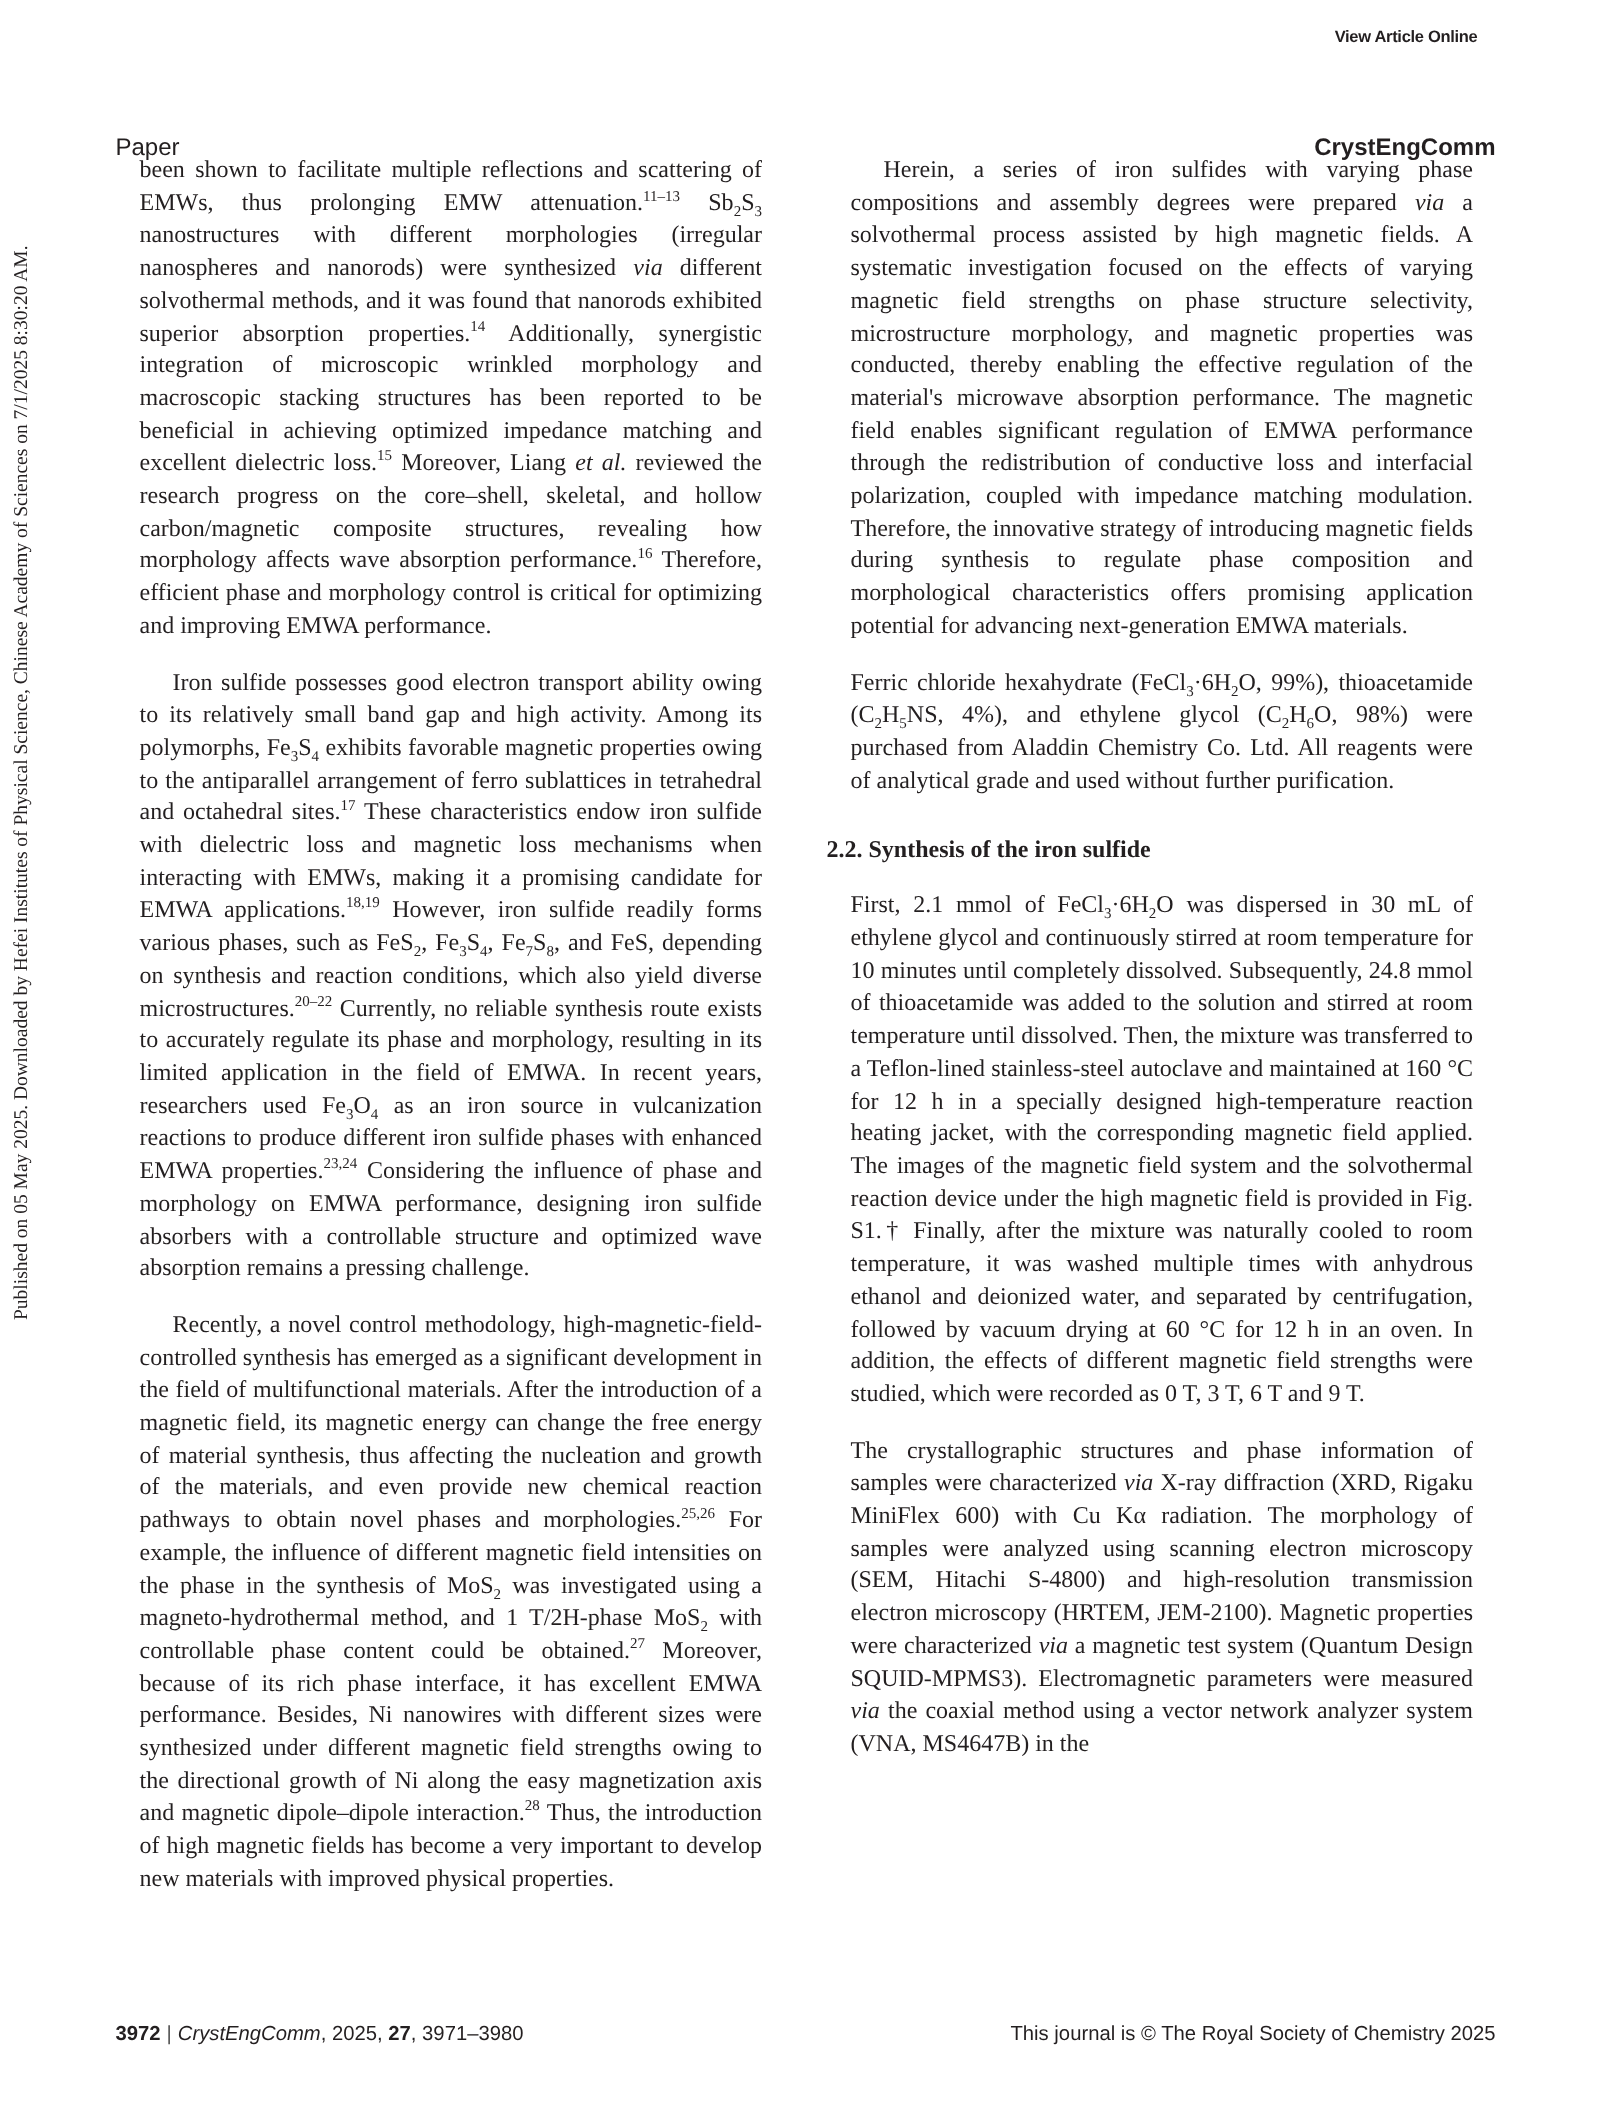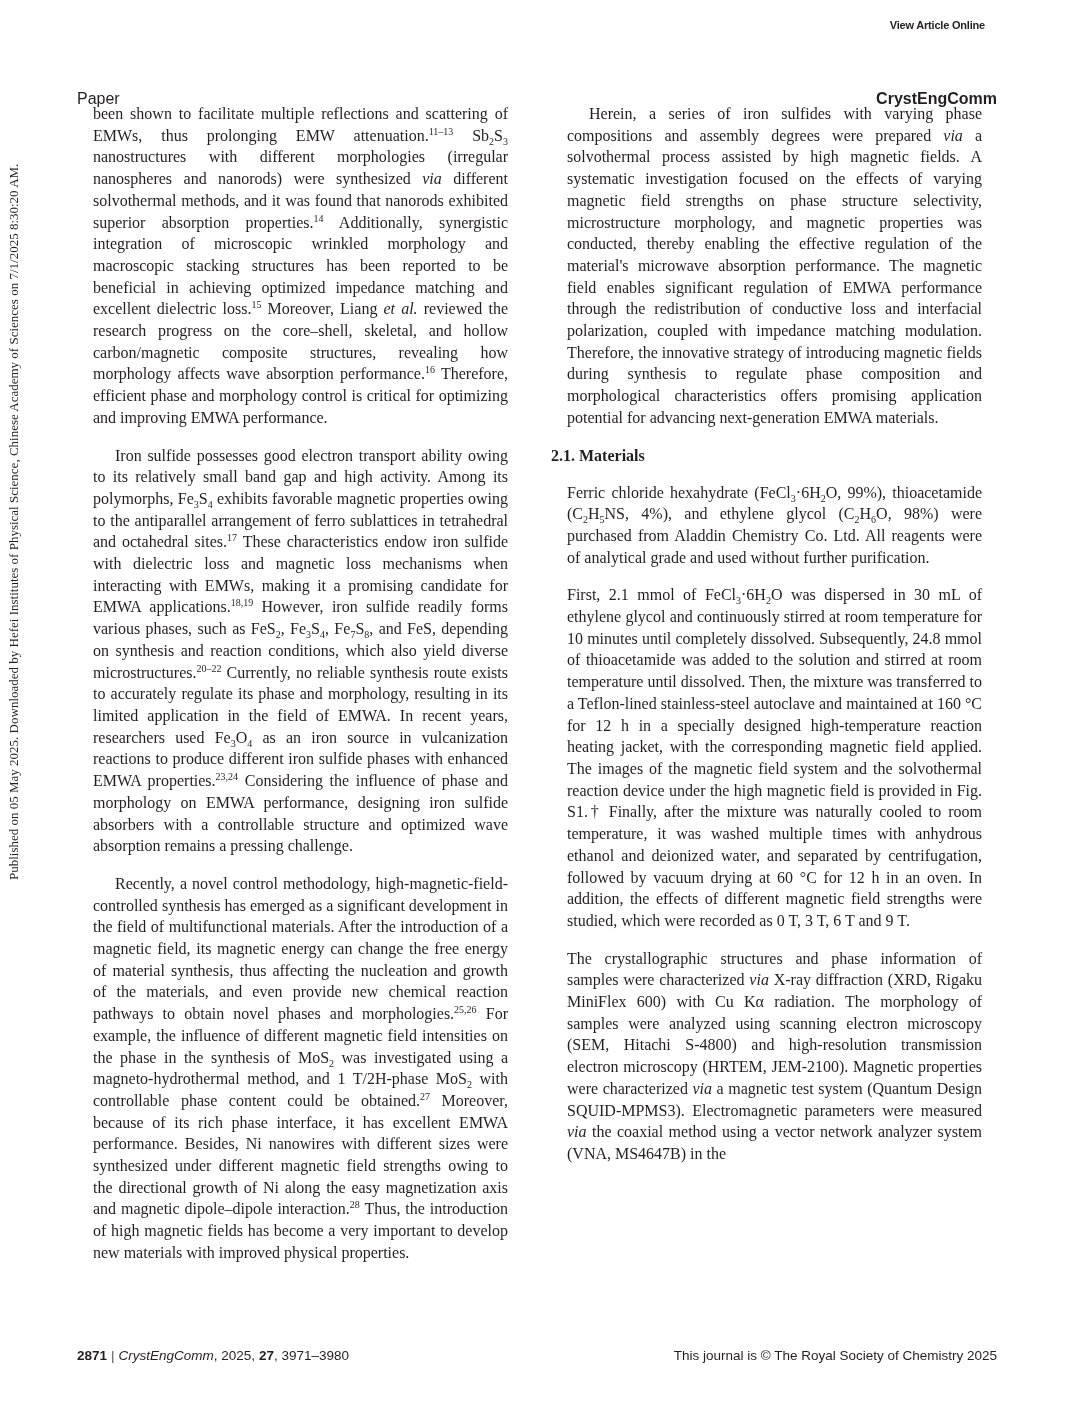--- a/index.html
+++ b/index.html
@@ -76,30 +76,30 @@
     <span>Recently, a novel control methodology, high-magnetic-field-controlled synthesis has emerged as a significant development in the field of multifunctional materials. After the introduction of a magnetic field, its magnetic energy can change the free energy of material synthesis, thus affecting the nucleation and growth of the materials, and even provide new chemical reaction pathways to obtain novel phases and morphologies.</span><sup>25,26</sup><span> For example, the influence of different magnetic field intensities on the phase in the synthesis of MoS</span><sub>2</sub><span> was investigated using a magneto-hydrothermal method, and 1 T/2H-phase MoS</span><sub>2</sub><span> with controllable phase content could be obtained.</span><sup>27</sup><span> Moreover, because of its rich phase interface, it has excellent EMWA performance. Besides, Ni nanowires with different sizes were synthesized under different magnetic field strengths owing to the directional growth of Ni along the easy magnetization axis and magnetic dipole–dipole interaction.</span><sup>28</sup><span> Thus, the introduction of high magnetic fields has become a very important to develop new materials with improved physical properties.</span>
   </p>
 </div>
 
 <div class="col col-right">
   <p class="indent">
     <span>Herein, a series of iron sulfides with varying phase compositions and assembly degrees were prepared </span><em>via</em><span> a solvothermal process assisted by high magnetic fields. A systematic investigation focused on the effects of varying magnetic field strengths on phase structure selectivity, microstructure morphology, and magnetic properties was conducted, thereby enabling the effective regulation of the material's microwave absorption performance. The magnetic field enables significant regulation of EMWA performance through the redistribution of conductive loss and interfacial polarization, coupled with impedance matching modulation. Therefore, the innovative strategy of introducing magnetic fields during synthesis to regulate phase composition and morphological characteristics offers promising application potential for advancing next-generation EMWA materials.</span>
   </p>
 
 
-  <h3 class="sub-title">2.1. Materials</h3>
   <p>
     <span>Ferric chloride hexahydrate (FeCl</span><sub>3</sub><span>·6H</span><sub>2</sub><span>O, 99%), thioacetamide (C</span><sub>2</sub><span>H</span><sub>5</sub><span>NS, 4%), and ethylene glycol (C</span><sub>2</sub><span>H</span><sub>6</sub><span>O, 98%) were purchased from Aladdin Chemistry Co. Ltd. All reagents were of analytical grade and used without further purification.</span>
   </p>
 
+  <h3 class="sub-title gap-before">2.2. Synthesis of the iron sulfide</h3>
   <p>
     <span>First, 2.1 mmol of FeCl</span><sub>3</sub><span>·6H</span><sub>2</sub><span>O was dispersed in 30 mL of ethylene glycol and continuously stirred at room temperature for 10 minutes until completely dissolved. Subsequently, 24.8 mmol of thioacetamide was added to the solution and stirred at room temperature until dissolved. Then, the mixture was transferred to a Teflon-lined stainless-steel autoclave and maintained at 160 °C for 12 h in a specially designed high-temperature reaction heating jacket, with the corresponding magnetic field applied. The images of the magnetic field system and the solvothermal reaction device under the high magnetic field is provided in Fig. S1.† Finally, after the mixture was naturally cooled to room temperature, it was washed multiple times with anhydrous ethanol and deionized water, and separated by centrifugation, followed by vacuum drying at 60 °C for 12 h in an oven. In addition, the effects of different magnetic field strengths were studied, which were recorded as 0 T, 3 T, 6 T and 9 T.</span>
   </p>
 
   <p>
     <span>The crystallographic structures and phase information of samples were characterized </span><em>via</em><span> X-ray diffraction (XRD, Rigaku MiniFlex 600) with Cu Kα radiation. The morphology of samples were analyzed using scanning electron microscopy (SEM, Hitachi S-4800) and high-resolution transmission electron microscopy (HRTEM, JEM-2100). Magnetic properties were characterized </span><em>via</em><span> a magnetic test system (Quantum Design SQUID-MPMS3). Electromagnetic parameters were measured </span><em>via</em><span> the coaxial method using a vector network analyzer system (VNA, MS4647B) in the</span>
   </p>
 </div>
 
 <div class="footer-left">
-  <span class="pg">2871</span><span class="sep">|</span><span class="jn">CrystEngComm</span><span>, 2025, </span><span class="vol">27</span><span>, 3971–3980</span>
+  <span class="pg">3972</span><span class="sep">|</span><span class="jn">CrystEngComm</span><span>, 2025, </span><span class="vol">27</span><span>, 3971–3980</span>
 </div>
 <div class="footer-right">This journal is © The Royal Society of Chemistry 2025</div>
 
 </body></html>

